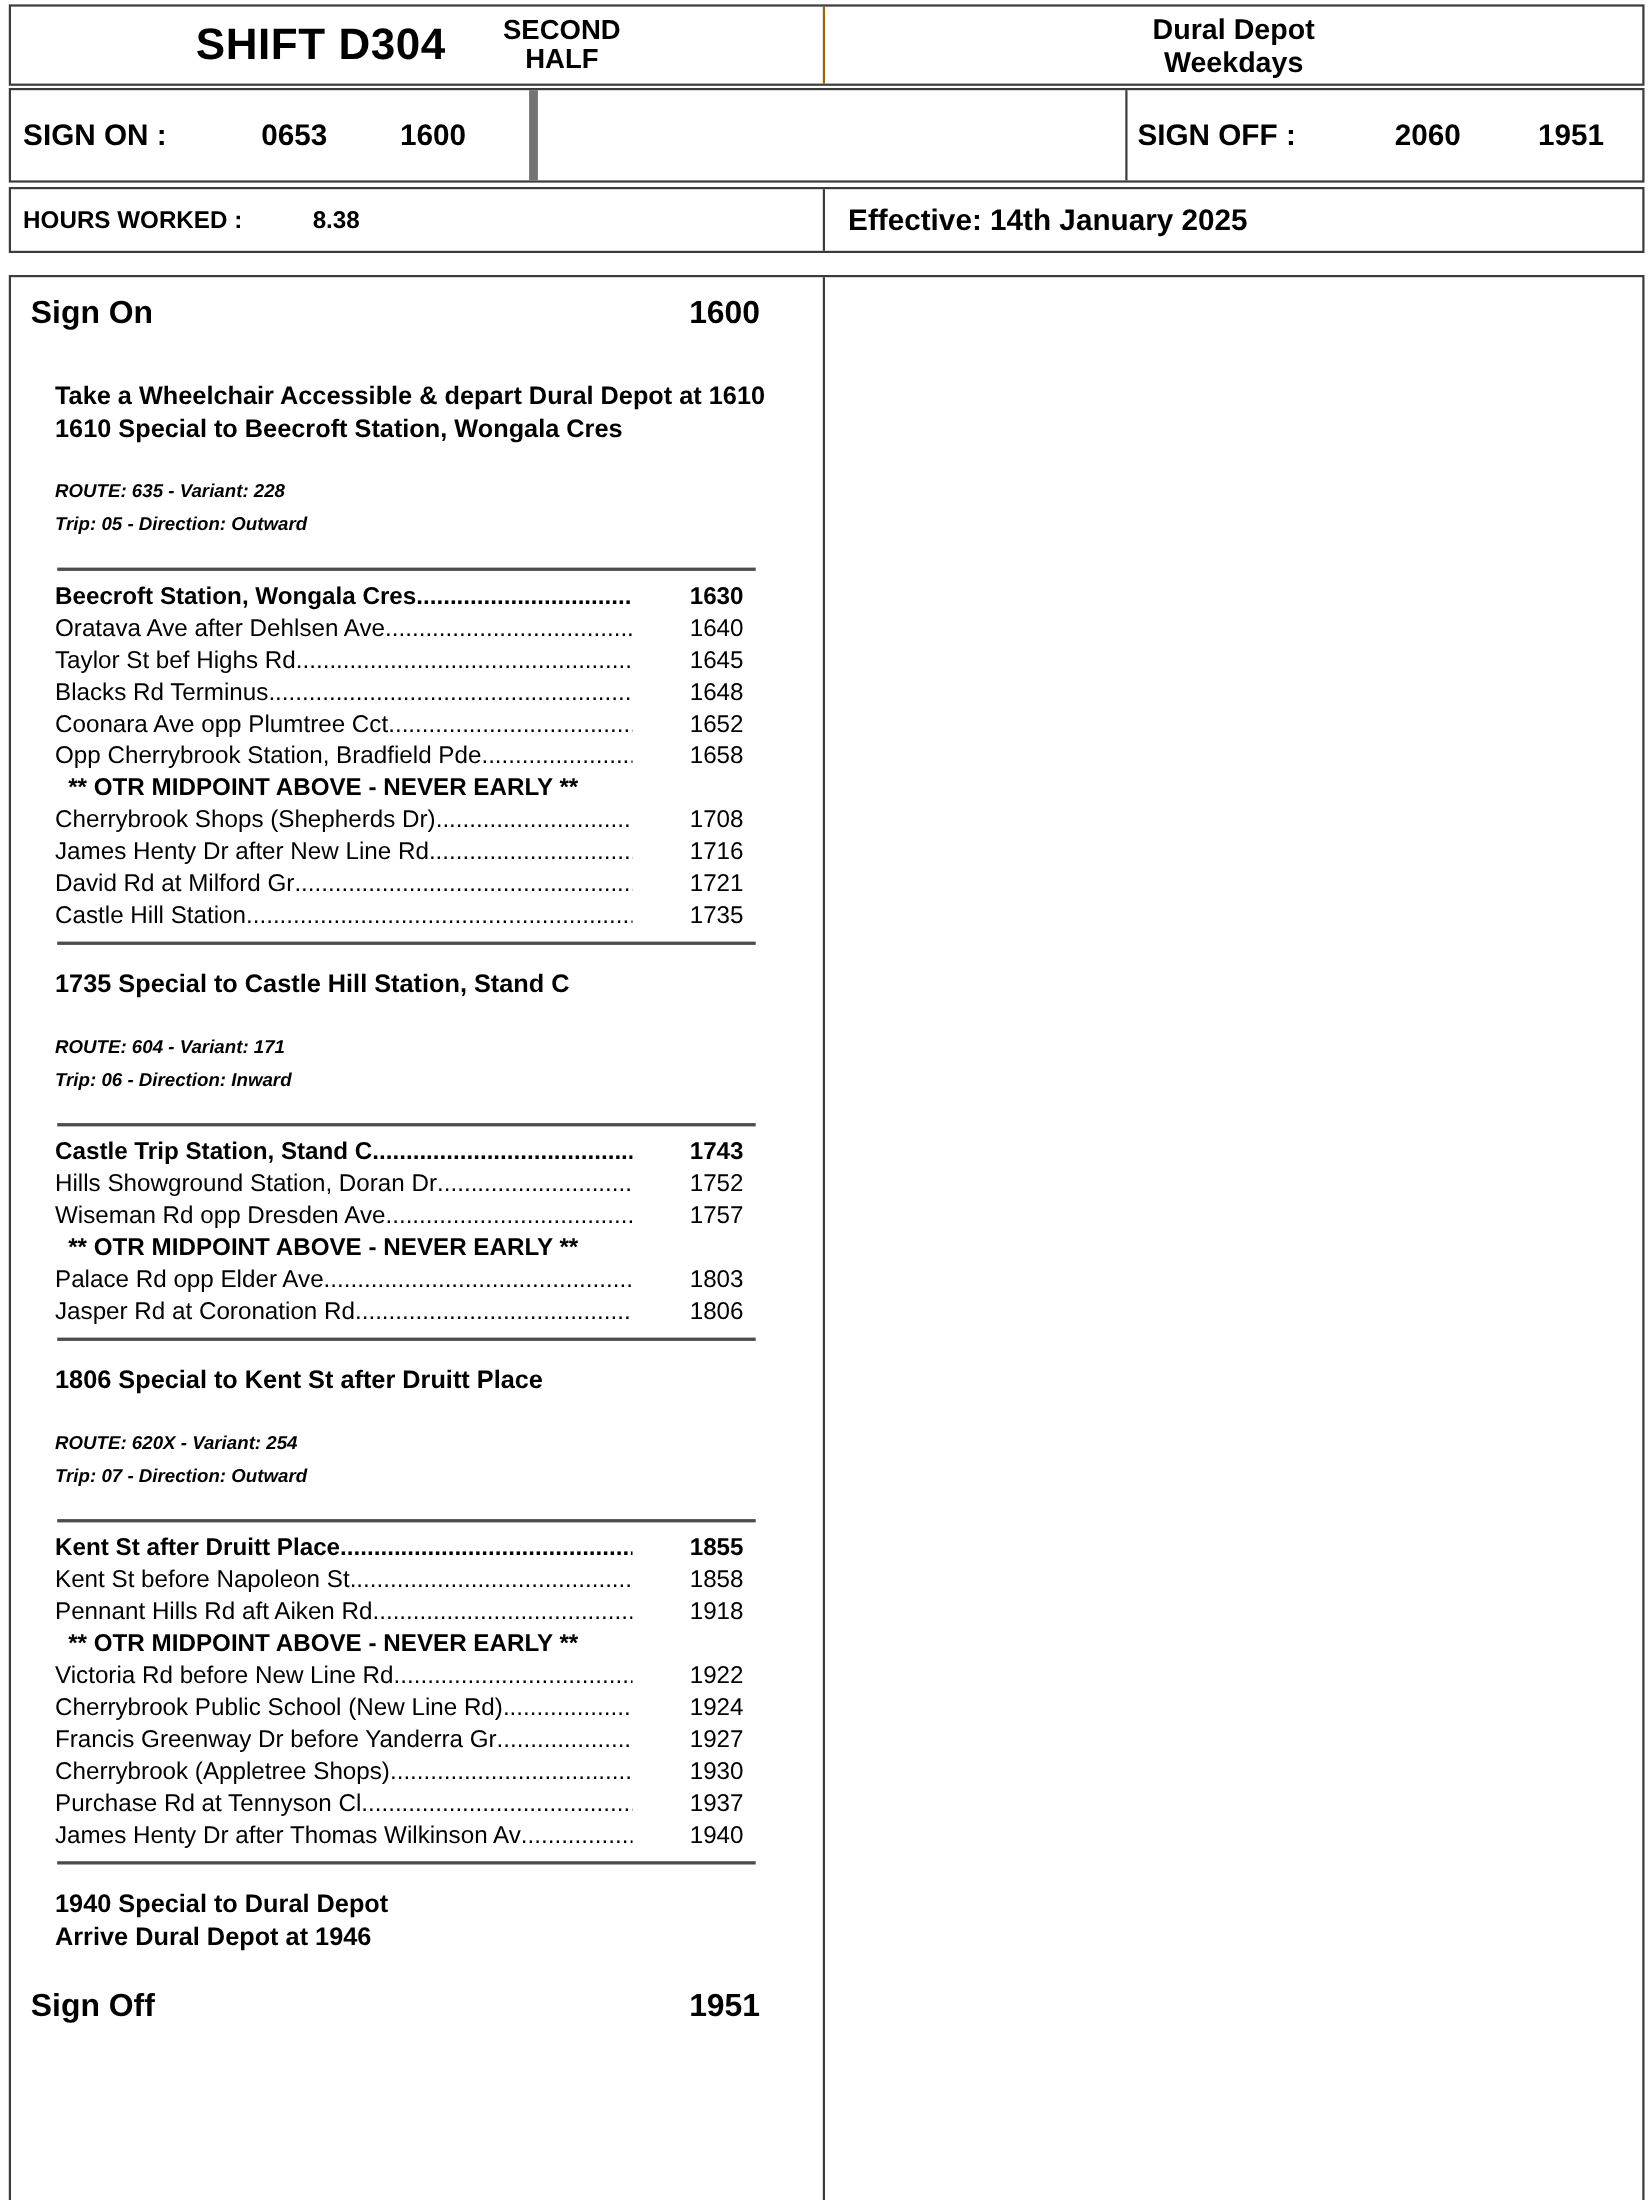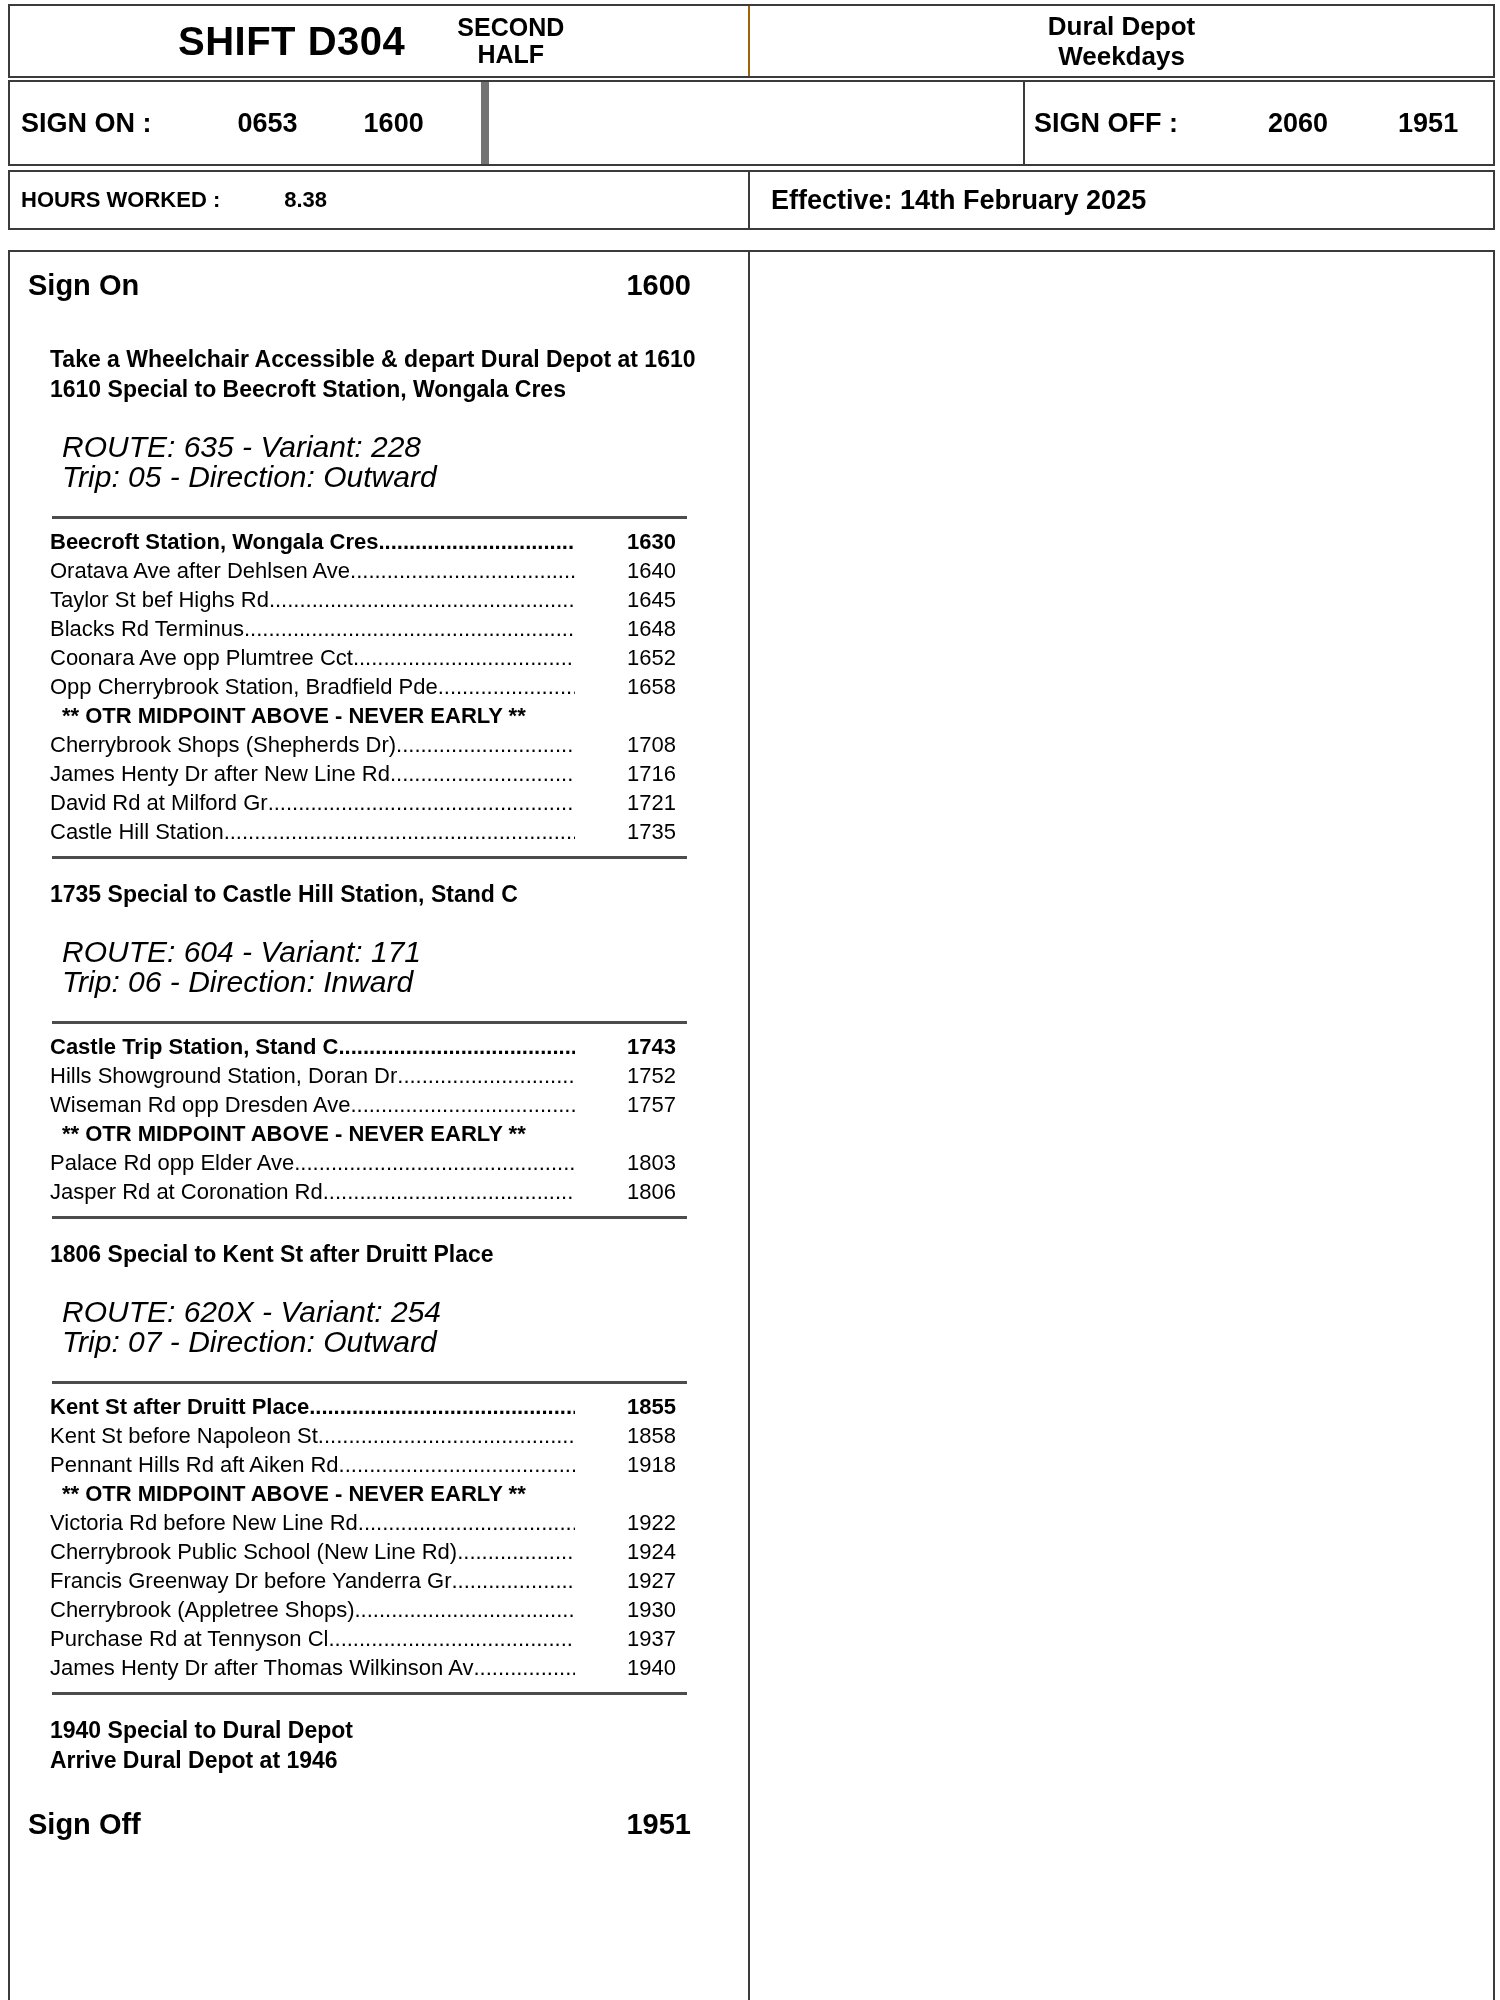--- a/index.html
+++ b/index.html
@@ -70,22 +70,22 @@
   }
   .signline .time { margin-left: auto; }
   #signoff-line { margin-top: 32px; }
   
   .block-notes {
     margin-left: 30px; margin-top: 20px; width: 655px;
     font-size: 23px; font-weight: bold; line-height: 30px;
   }
   .block-notes.first { margin-top: 42px; }
   .block-route {
-    margin-left: 42px; margin-top: 28px;
-    font-size: 30px; font-weight: normal; font-style: italic; line-height: 30px;
+    margin-left: 30px; margin-top: 28px;
+    font-size: 17px; font-weight: bold; font-style: italic; line-height: 30px;
   }
   .rule {
     margin: 10px 0 8px 32px; width: 635px; height: 0;
     border-top: 3px solid #4c4c4c;
   }
   .rule.after-route { margin-top: 24px; }
   .block-stops { margin-left: 30px; width: 637px; }
   .stop-row { display: flex; font-size: 22px; line-height: 29px; height: 29px; }
   .stop-row.bold { font-weight: bold; }
   .stop-name { flex: none; white-space: nowrap; }
@@ -127,21 +127,21 @@
     <span class="t2">1951</span>
   </div>
 </div>
 
 <div class="box" id="row3">
   <div class="r3-left">
     <span>HOURS WORKED :</span>
     <span class="val">8.38</span>
   </div>
   <div class="r3-right">
-    <span>Effective: 14th February 2025</span>
+    <span>Effective: 14th January 2025</span>
   </div>
 </div>
 
 <div class="box" id="main-box">
   <div class="duty-left">
     <div class="signline">
       <span>Sign On</span>
       <span class="time">1600</span>
     </div>
     <div id="duty-content">

